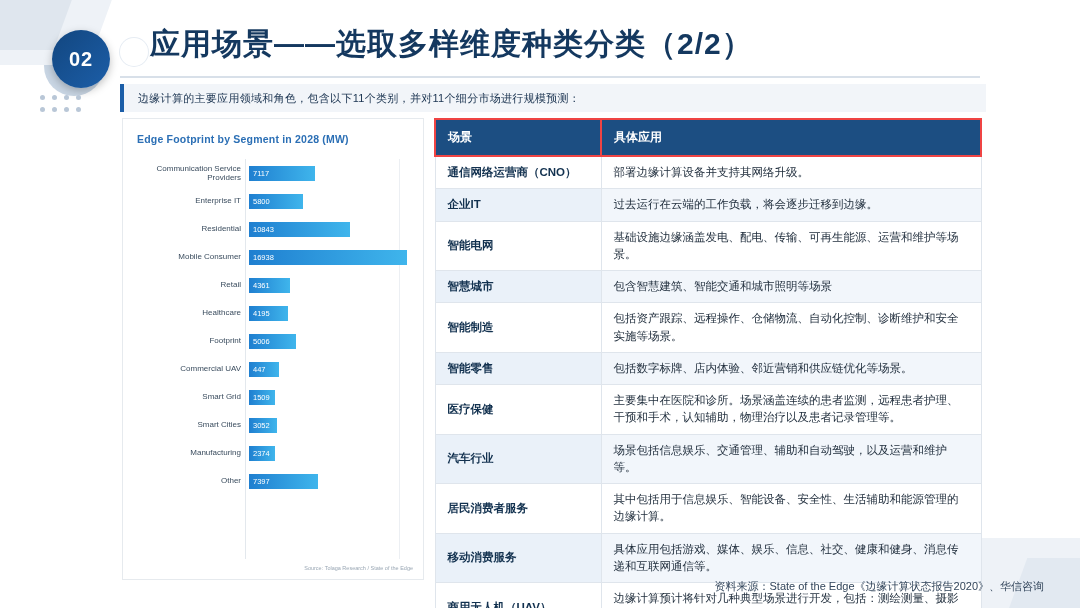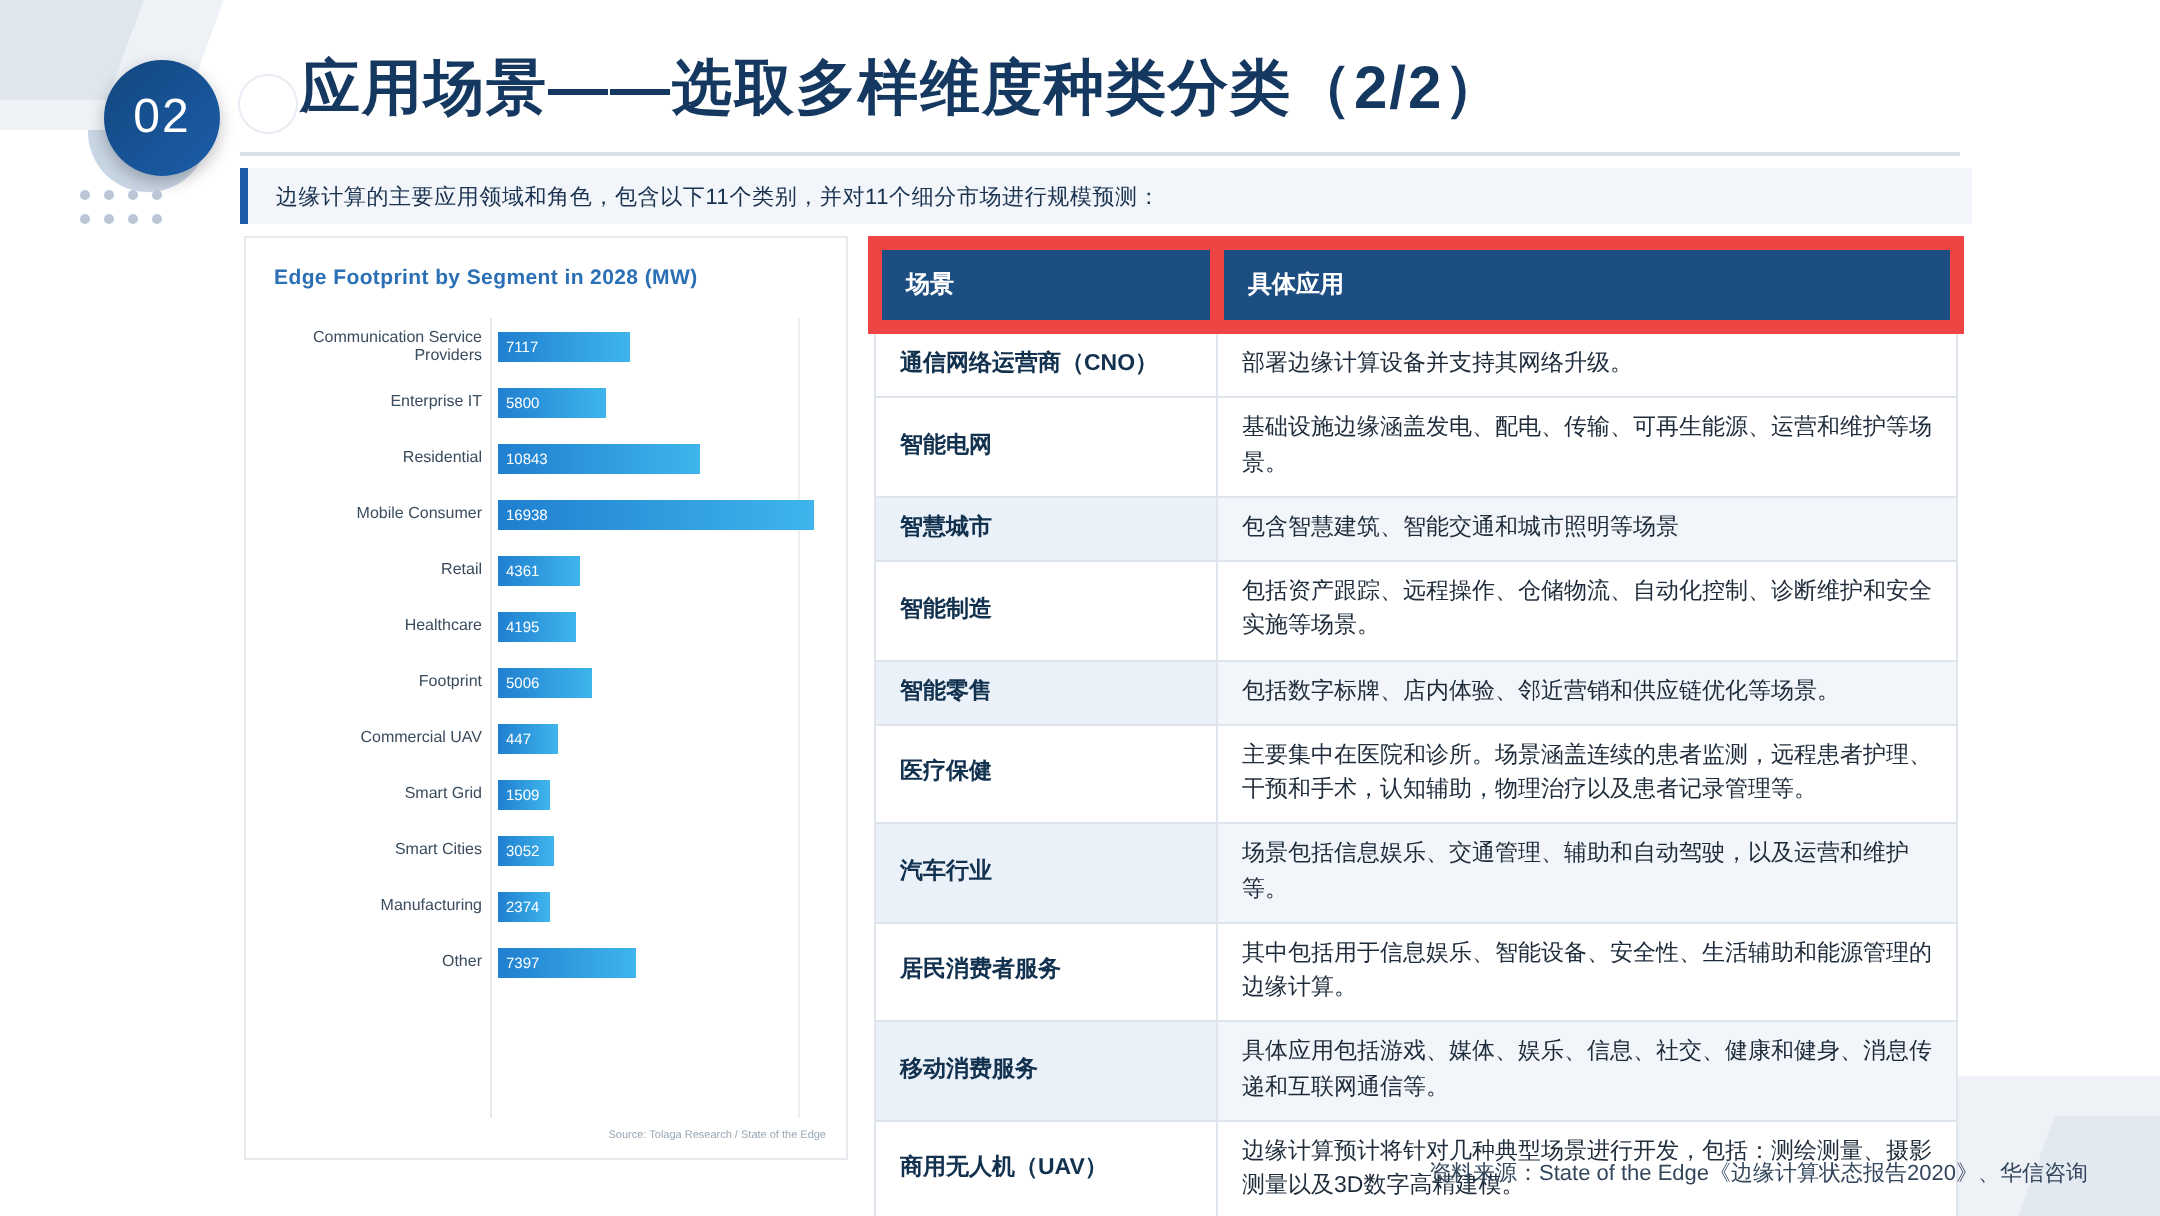--- a/index.html
+++ b/index.html
@@ -16,21 +16,21 @@
   .corner-tl{position:absolute;left:-40px;top:-55px;width:150px;height:120px;background:#eef2f7;transform:skewX(-20deg);}
   .corner-tl2{position:absolute;left:-60px;top:-40px;width:130px;height:90px;background:#dfe6ee;transform:skewX(-20deg);}
   .corner-br{position:absolute;right:-50px;bottom:-60px;width:180px;height:130px;background:#eef2f7;transform:skewX(-20deg);}
   .corner-br2{position:absolute;right:-70px;bottom:-45px;width:140px;height:95px;background:#e2e9f1;transform:skewX(-20deg);}
 
   
   .num-badge{
     position:absolute;left:52px;top:30px;width:58px;height:58px;border-radius:50%;
     background:linear-gradient(135deg,#12467f,#1c5ea8);
     color:#fff;display:flex;align-items:center;justify-content:center;
-    font-size:24px;font-weight:normal;letter-spacing:1px;
+    font-size:20px;font-weight:bold;letter-spacing:1px;
     box-shadow:0 3px 8px rgba(0,0,0,.25);
   }
   .badge-shadow{position:absolute;left:44px;top:36px;width:60px;height:60px;border-radius:50%;background:#c9d6e4;z-index:-1;}
   .dot-grid{position:absolute;left:40px;top:95px;width:60px;height:26px;}
   .dot-grid i{display:block;position:absolute;width:5px;height:5px;border-radius:50%;background:#b9c7d7;}
   .title-dot{
     position:absolute;left:120px;top:38px;width:22px;height:22px;border-radius:50%;
     background:#ffffff;border:3px solid #ffffff;box-shadow:0 0 0 1px #e6ecf3;
   }
   .title-text{
@@ -69,21 +69,21 @@
   .bar-val{font-size:7.5px;color:#ffffff;padding-left:4px;white-space:nowrap;}
   .axis-line{position:absolute;left:122px;top:40px;width:1px;height:400px;background:#e3e8ed;}
   .axis-line2{position:absolute;left:276px;top:40px;width:1px;height:400px;background:#eceff3;}
   .chart-source{position:absolute;right:10px;bottom:8px;font-size:5.5px;color:#9aa7b4;}
 
   
   .table-wrap{position:absolute;left:434px;top:118px;width:548px;}
   table{border-collapse:collapse;width:548px;font-size:11.5px;}
   th{
     background:#1c4e82;color:#ffffff;font-weight:bold;
-    text-align:left;padding:9px 12px;border:7px solid #ef4444;font-size:12px;
+    text-align:left;padding:9px 12px;border:2px solid #ef4444;font-size:12px;
   }
   th.c1{width:140px;}
   td{
     border:1px solid #dfe5ec;padding:7px 12px;color:#1d2b3a;vertical-align:middle;line-height:1.5;
   }
   td.c1{width:140px;font-weight:bold;color:#12314f;}
   tr.alt td{background:#f2f6fb;}
   tr td{background:#ffffff;}
   tr.alt td.c1{background:#eaf1f9;}
 
@@ -232,20 +232,24 @@
         <tr>
           <th class="c1">场景</th>
           <th>具体应用</th>
         </tr>
       </thead>
       <tbody id="table-body">
           <tr>
             <td class="c1">通信网络运营商（CNO）</td>
             <td>部署边缘计算设备并支持其网络升级。</td>
           </tr>
+          <tr class="alt">
+            <td class="c1">企业IT</td>
+            <td>过去运行在云端的工作负载，将会逐步迁移到边缘。</td>
+          </tr>
           <tr>
             <td class="c1">智能电网</td>
             <td>基础设施边缘涵盖发电、配电、传输、可再生能源、运营和维护等场景。</td>
           </tr>
           <tr class="alt">
             <td class="c1">智慧城市</td>
             <td>包含智慧建筑、智能交通和城市照明等场景</td>
           </tr>
           <tr>
             <td class="c1">智能制造</td>

